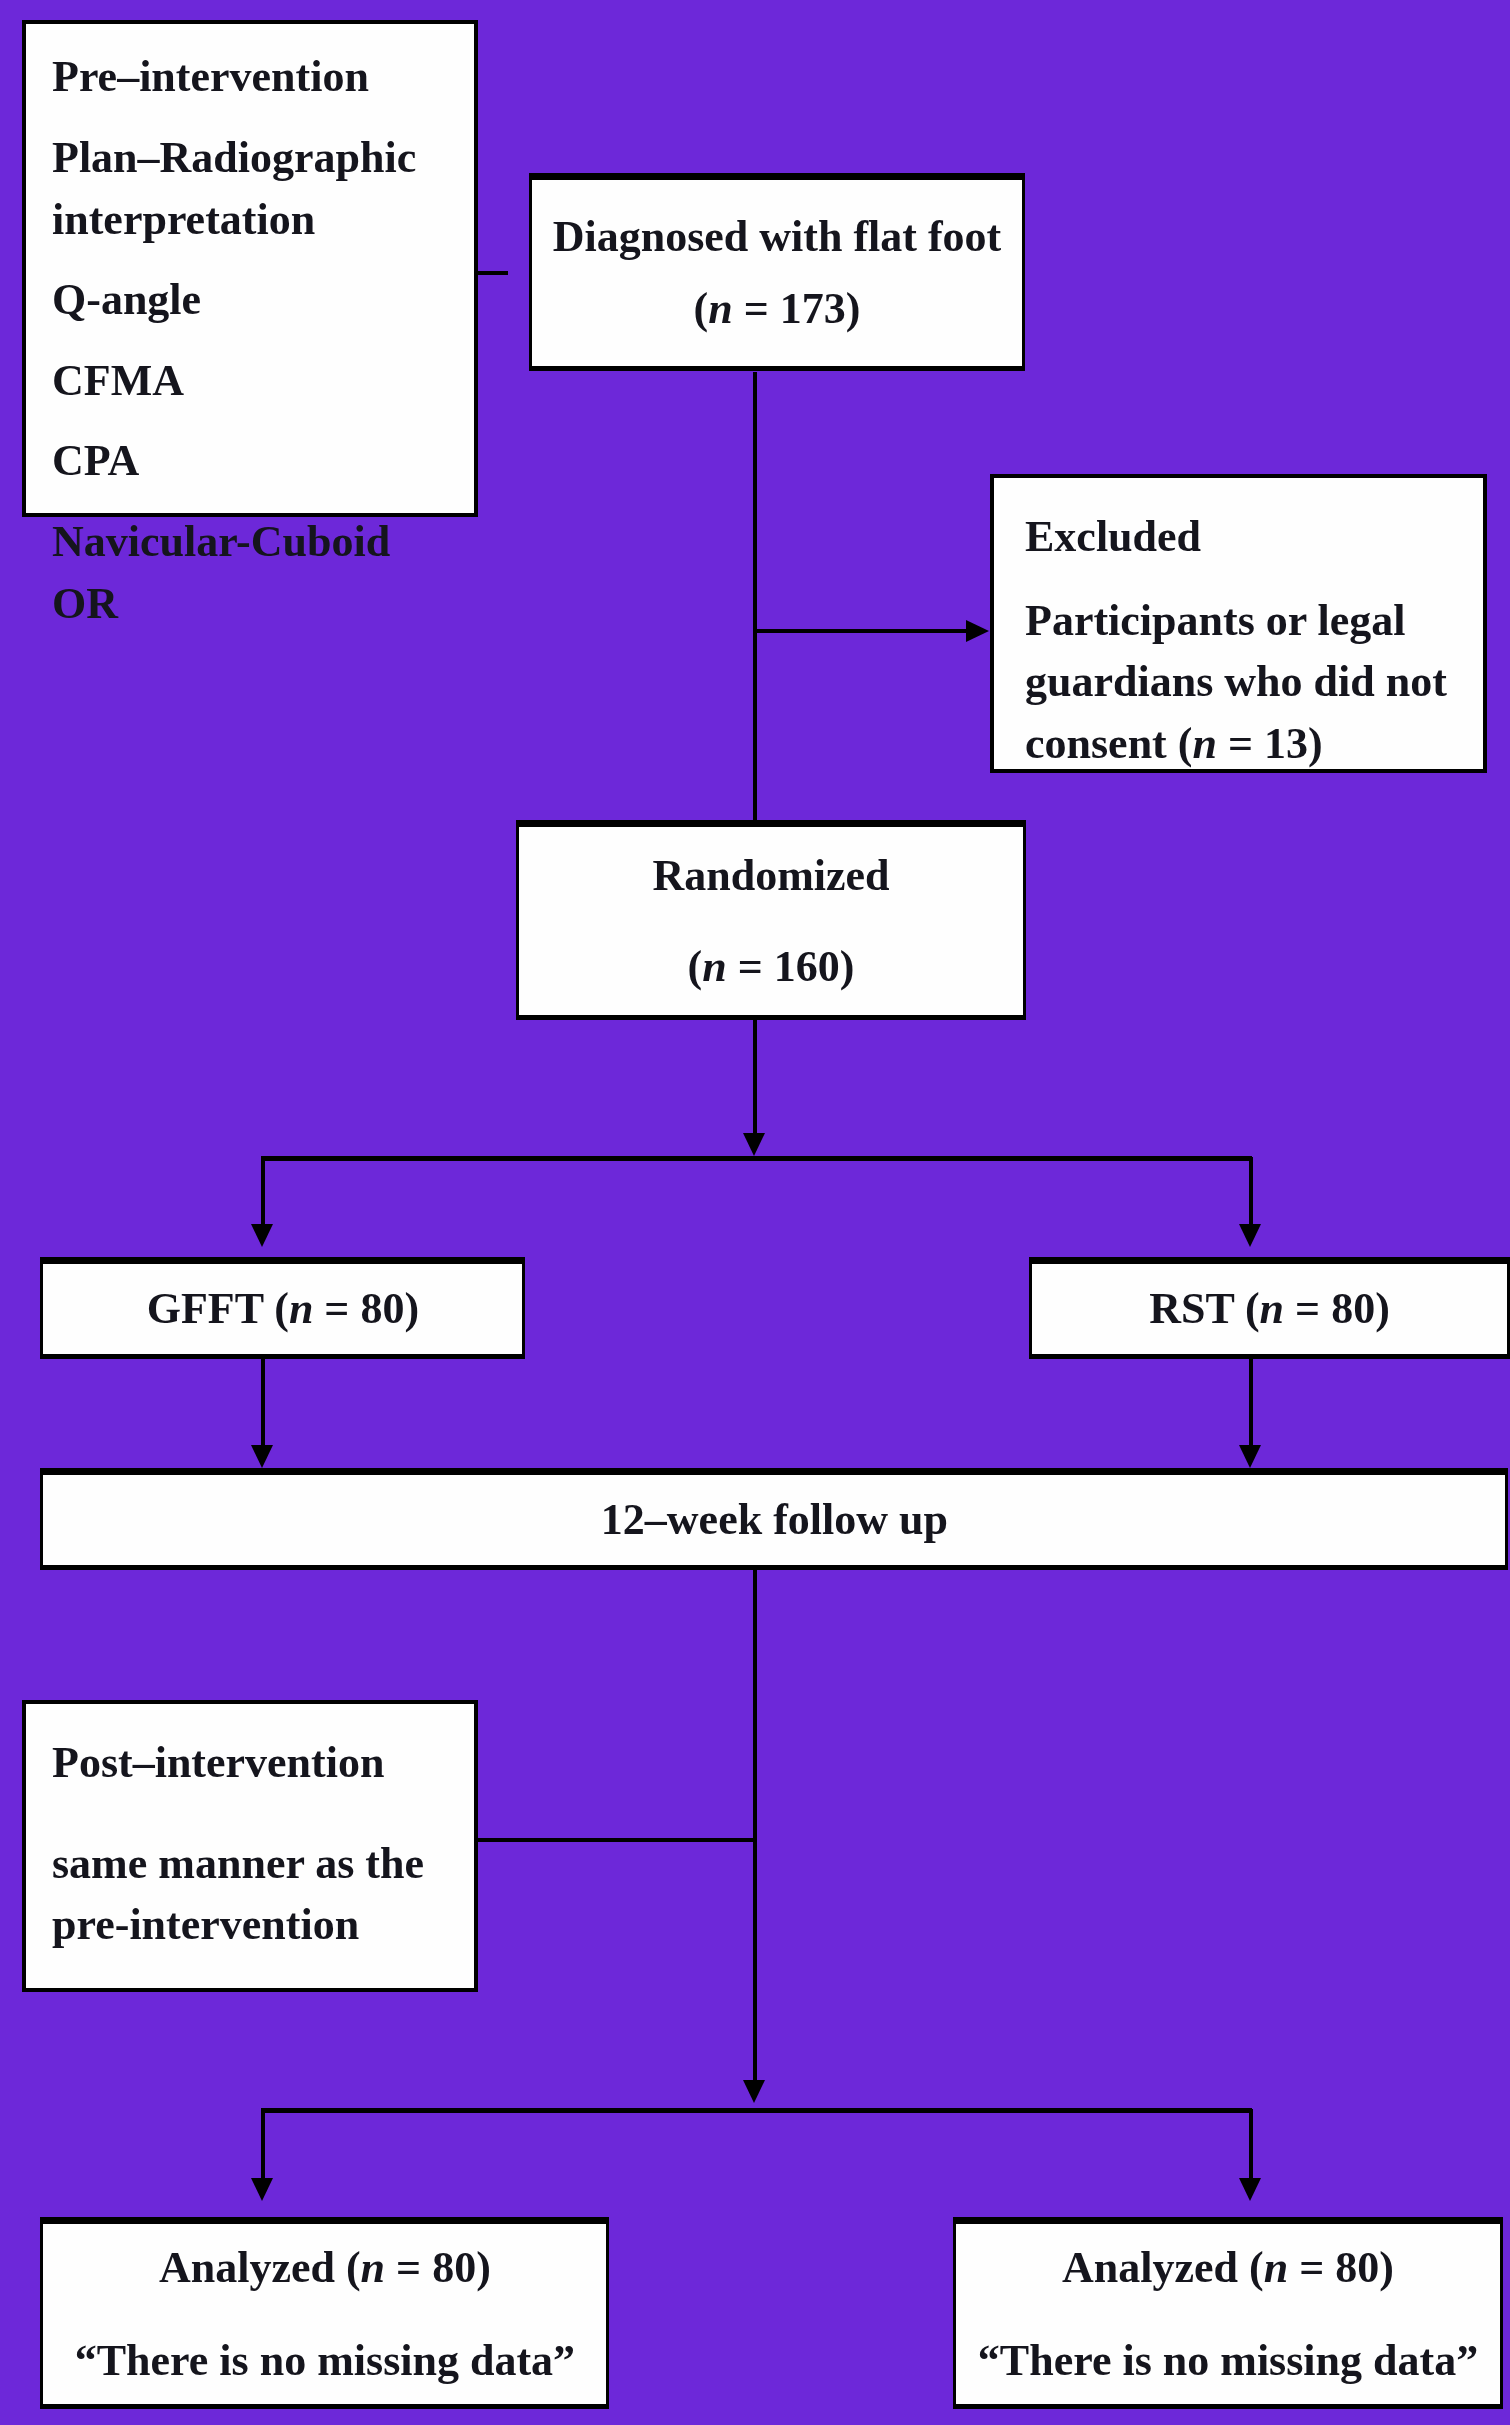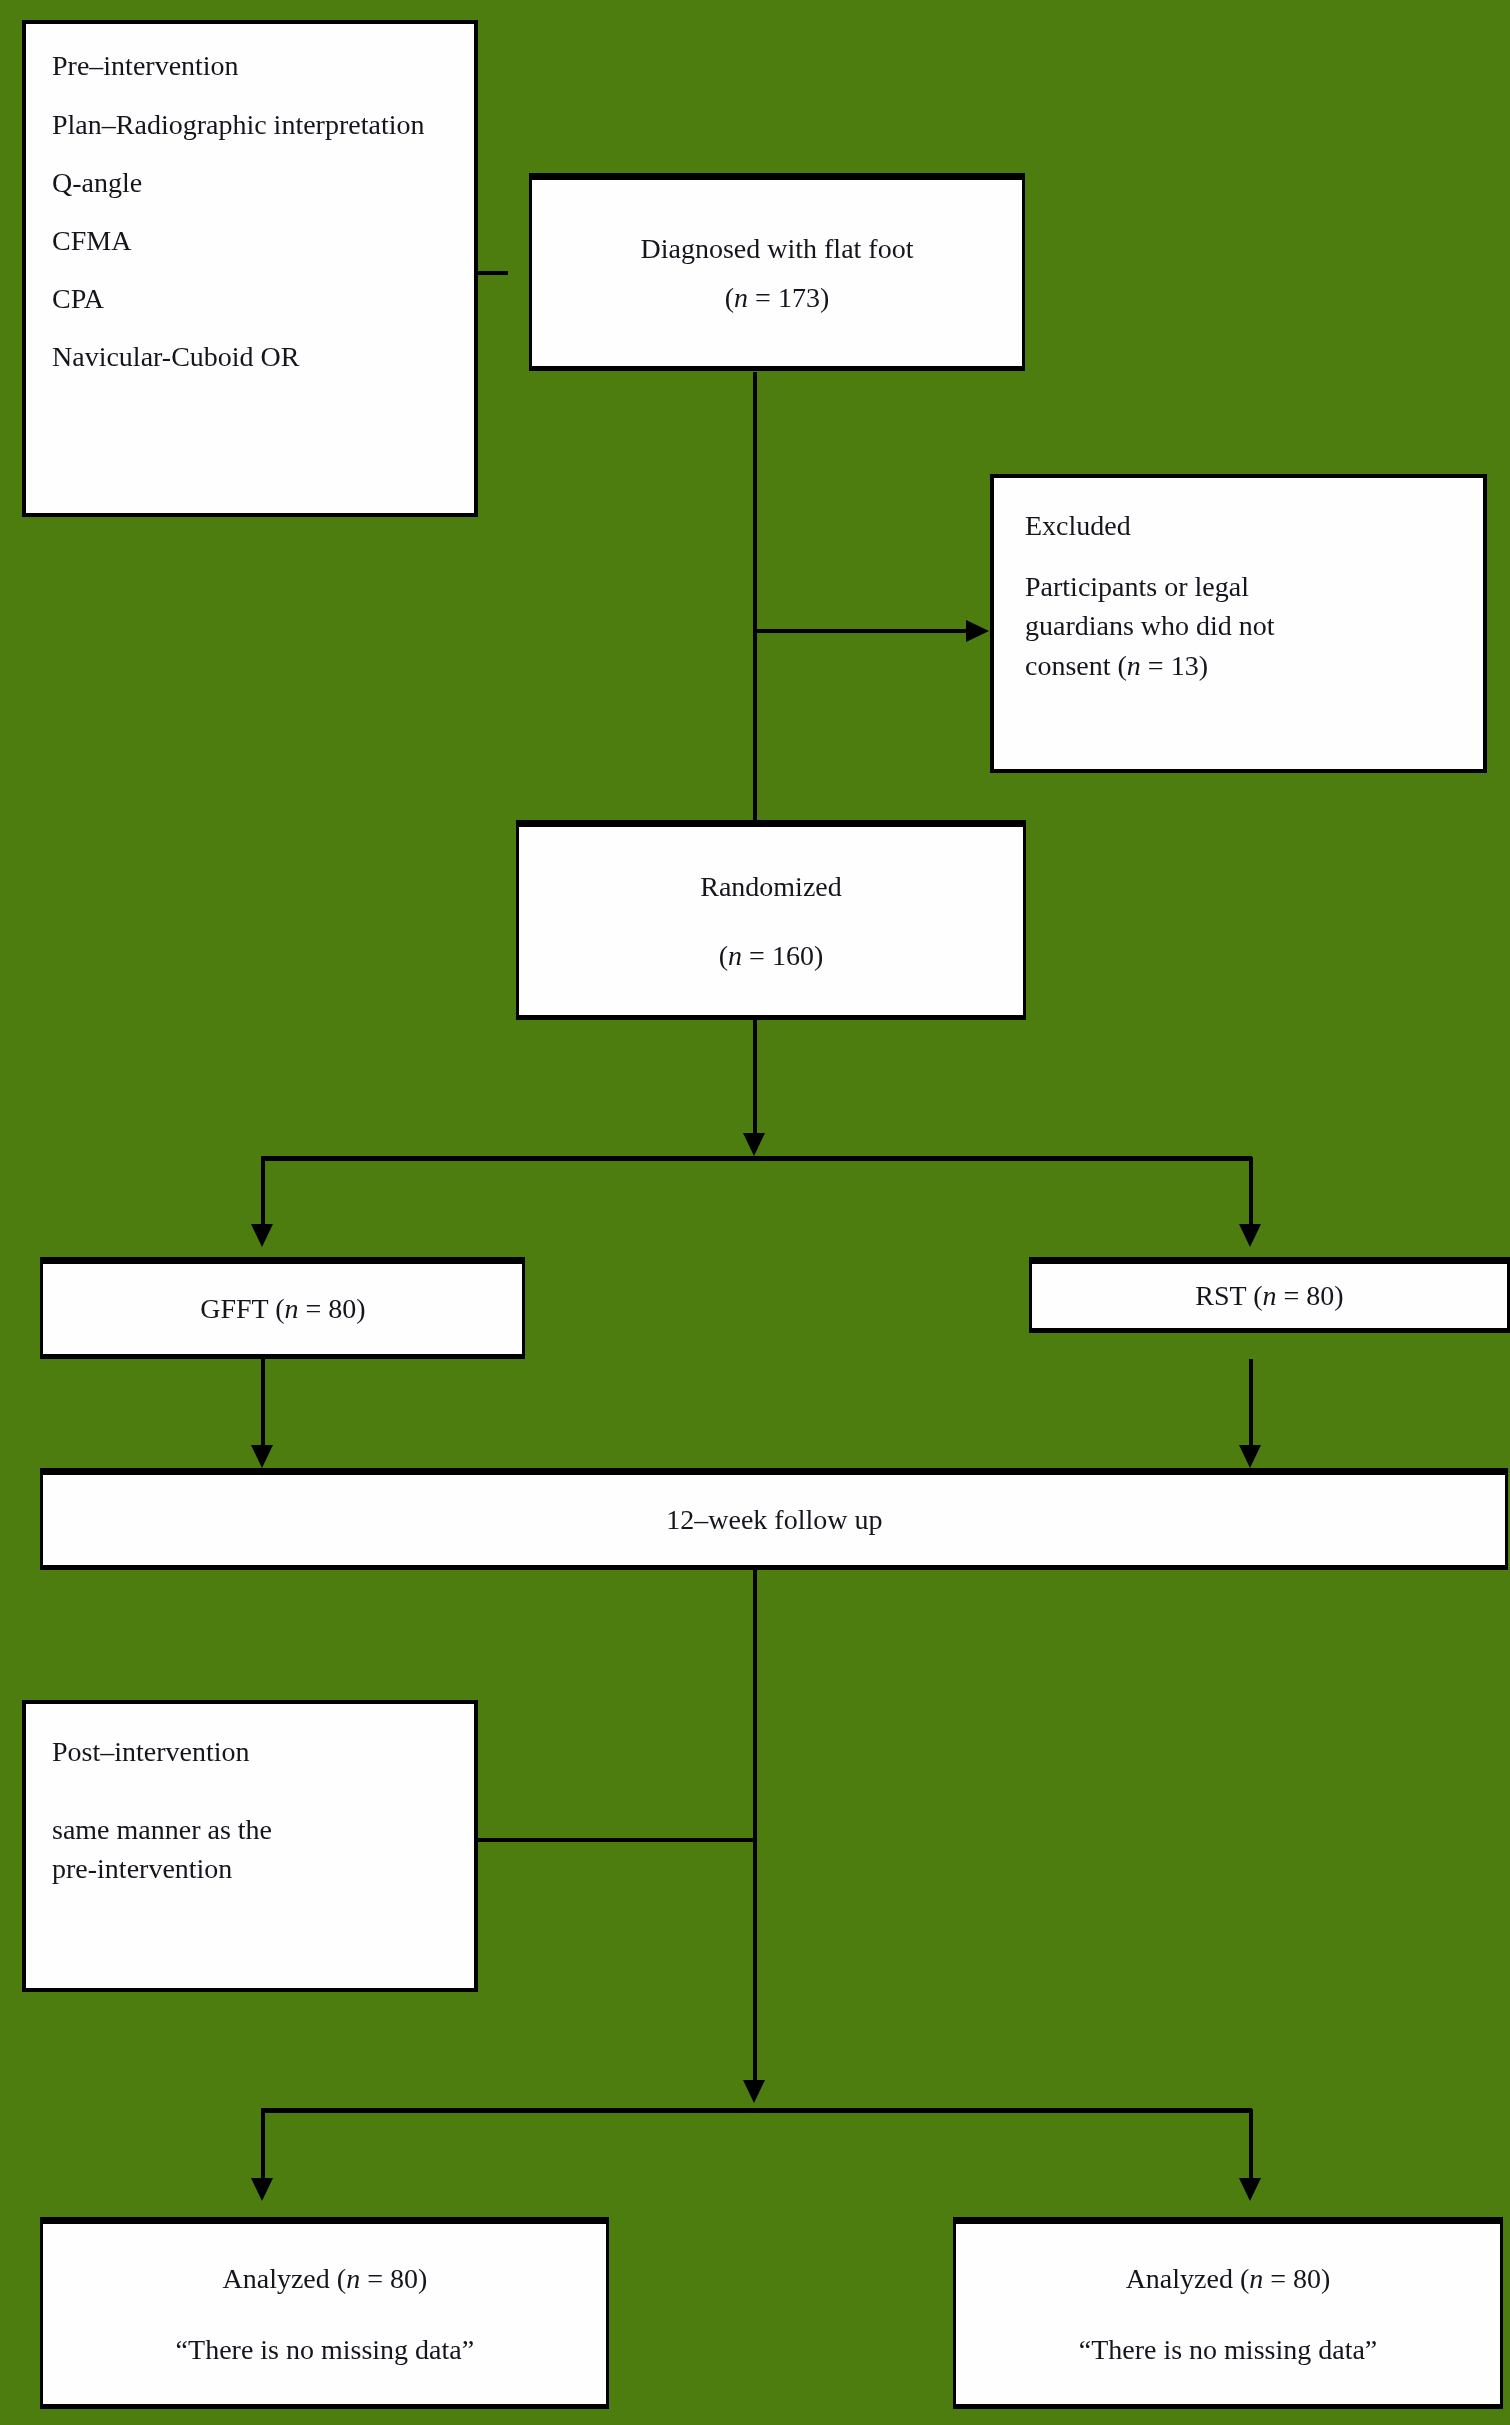--- a/index.html
+++ b/index.html
@@ -1,24 +1,25 @@
 <!DOCTYPE html>
 <html style="font-size:11.7px"><head>
 <meta charset="utf-8">
 <style>
   html, body { margin: 0; padding: 0; background: #ffffff; }
   .canvas {
     position: relative;
     width: 1511px;
     height: 2426px;
-    background: #4d7c0f;
+    background: #6d28d9;
     font-family: "Liberation Serif", "DejaVu Serif", serif;
     color: #15151d;
-    font-size: 28px;
+    font-size: 44px;
     line-height: 1.4;
+    font-weight: bold;
   }
   .box {
     position: absolute;
     box-sizing: border-box;
     border: 4.4px solid #000000;
     background: #fefefe;
   }
   .thick {
     border-top-width: 7.3px;
     border-bottom-width: 5.8px;
@@ -97,21 +98,21 @@
 
   <div class="vline" style="left:261px; top:1157px; width:3.6px; height:69px;"></div>
   <div class="arrow-down" style="left:251px; top:1224px;"></div>
   <div class="vline" style="left:1249px; top:1157px; width:3.6px; height:69px;"></div>
   <div class="arrow-down" style="left:1239px; top:1224px;"></div>
 
   <div class="box thick centered" style="left:20.4px; top:1257px; width:485px; height:102px;">
     <div><span>GFFT (</span><span class="nvar">n</span><span> = 80)</span></div>
   </div>
 
-  <div class="box thick centered" style="left:1009px; top:1257px; width:481px; height:76px;">
+  <div class="box thick centered" style="left:1009px; top:1257px; width:481px; height:102px;">
     <div><span>RST (</span><span class="nvar">n</span><span> = 80)</span></div>
   </div>
 
   <div class="vline" style="left:261px; top:1359px; width:3.6px; height:86px;"></div>
   <div class="arrow-down" style="left:251px; top:1445px;"></div>
   <div class="vline" style="left:1249px; top:1359px; width:3.6px; height:86px;"></div>
   <div class="arrow-down" style="left:1239px; top:1445px;"></div>
 
   <div class="box thick centered" style="left:20.4px; top:1468px; width:1468px; height:102px;">
     <div>12–week follow up</div>

